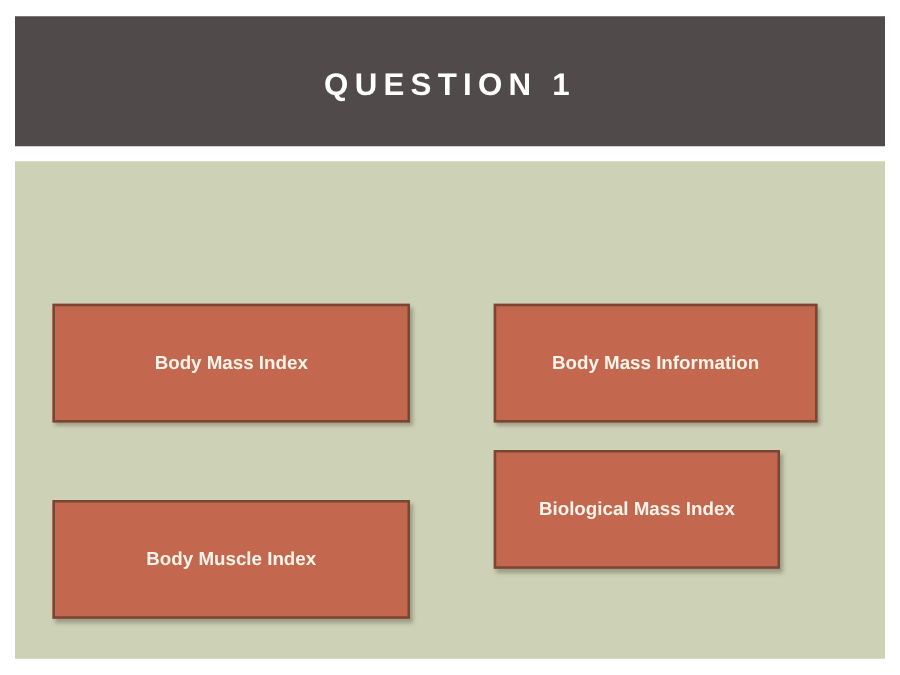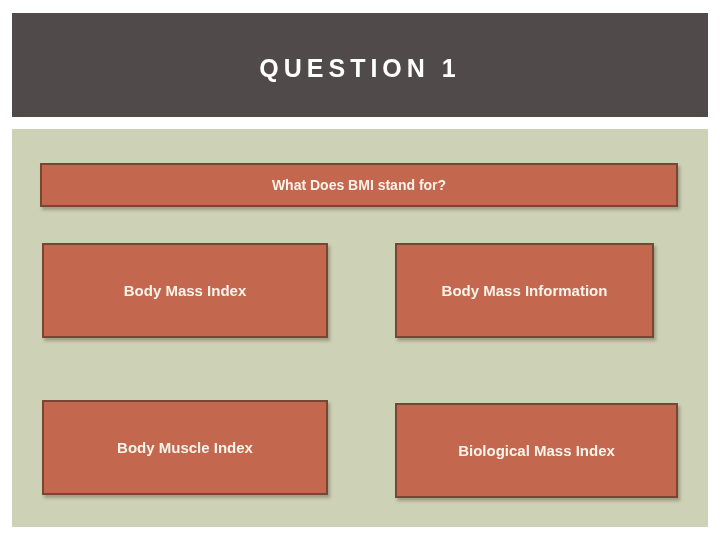--- a/index.html
+++ b/index.html
@@ -59,37 +59,34 @@
     font-size:14px;
   }
   .answer-box{
     width:286px;height:95px;
     font-size:15px;
     cursor:pointer;
   }
   .answer-a{left:42px;top:243px;text-align:right;}
   .answer-b{left:395px;top:243px;width:259px;}
   .answer-c{left:42px;top:360px;margin-top:40px;}
-  .answer-d{left:395px;top:360px;width:283px;margin-top:43px;}
+  .answer-d{left:395px;top:360px;width:229px;}
   .label{pointer-events:none;}
 </style>
 </head>
 <body>
 
 <div class="stage">
 
   <div class="header-band">
     <div class="header-title">QUESTION 1</div>
   </div>
 
   <div class="body-band"></div>
 
-  <div class="box question-box">
-    <span class="label">What Does BMI stand for?</span>
-  </div>
 
   <div class="box answer-box answer-a">
     <span class="label">Body Mass Index</span>
   </div>
 
   <div class="box answer-box answer-b">
     <span class="label">Body Mass Information</span>
   </div>
 
   <div class="box answer-box answer-c">

